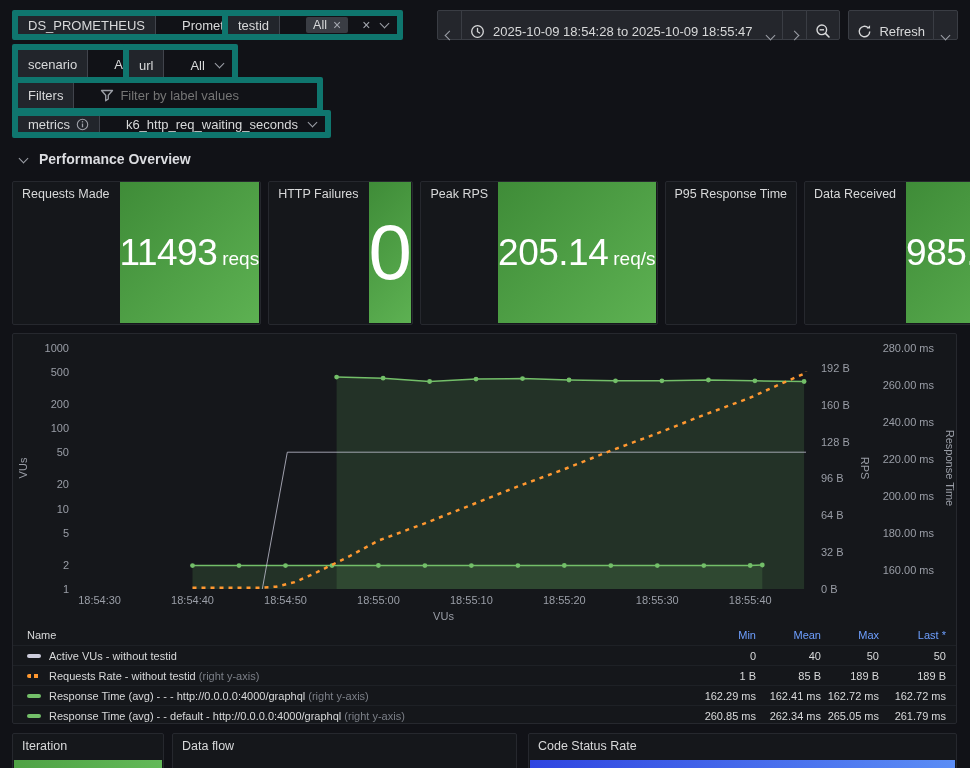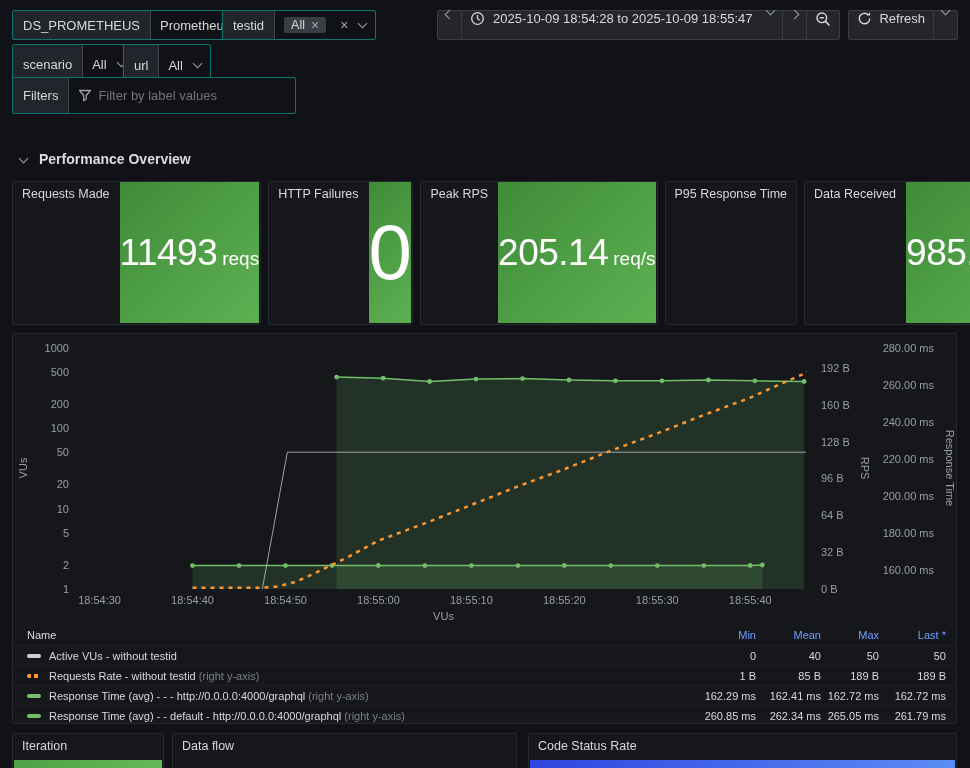--- a/index.html
+++ b/index.html
@@ -1,36 +1,36 @@
 <!DOCTYPE html>
 <html><head>
 <meta charset="utf-8">
 <style>
   html,body{margin:0;padding:0;background:#0e1014;}
   .screen{position:relative;width:970px;height:768px;background:#111217;overflow:hidden;
           font-family:"Liberation Sans","DejaVu Sans",sans-serif;color:#d8d9da;}
   
   .ctrl{position:absolute;display:flex;align-items:stretch;background:#111217;
-        border:1px solid #0f766e;border-radius:2px;font-size:13px;color:#d8d9da;box-sizing:border-box;}
+        border:6px solid #0f766e;border-radius:2px;font-size:13px;color:#d8d9da;box-sizing:border-box;gap:17px;}
   .ctrl-label{display:flex;align-items:center;padding:0 10px;background:#22252b;
         border-right:1px solid #41444c;white-space:nowrap;gap:6px;}
   .ctrl-value{display:flex;align-items:center;padding:0 9px;white-space:nowrap;gap:4px;cursor:pointer;}
   .chev{display:inline-block;width:6px;height:6px;border-right:1.5px solid #9da0a8;
         border-bottom:1.5px solid #9da0a8;transform:rotate(45deg);margin-left:7px;margin-top:-4px;}
   .chev-left{transform:rotate(135deg);margin:0;}
   .chev-right{transform:rotate(-45deg);margin:0;}
   .chip{display:flex;align-items:center;background:#3a3d44;border-radius:2px;
         padding:1px 7px;font-size:12.5px;gap:6px;}
   .xmark{color:#a5a8b0;font-size:14px;line-height:1;cursor:pointer;}
   .filter-input{background:transparent;border:none;outline:none;color:#0ea5e9;
         font-size:13px;width:186px;font-family:inherit;}
   .icon-svg{display:block;}
   
   .rgroup{position:absolute;top:10px;right:12px;display:flex;align-items:stretch;height:30px;}
-  .tbtn{display:flex;align-items:flex-start;background:#24262c;border:1px solid #3a3d44;
+  .tbtn{display:flex;align-items:flex-end;background:#24262c;border:1px solid #3a3d44;
         padding:0 8px;cursor:pointer;font-size:13px;color:#d8d9da;box-sizing:border-box;}
   .tbtn+.tbtn{margin-left:-1px;}
   .tbtn:first-child{border-radius:2px 0 0 2px;}
   .grp-end{border-radius:0 2px 2px 0;}
   .rgap{width:8px;}
   .refresh-grp{display:flex;}
   .refresh-main{border-radius:2px 0 0 2px;gap:7px;font-weight:500;}
   .refresh-caret{border-radius:0 2px 2px 0;margin-left:-1px;}
   
   .section-hdr{position:absolute;left:20px;top:151px;display:flex;align-items:center;gap:12px;
@@ -111,20 +111,34 @@
   <div class="ctrl" style="left:12px;top:77px;height:37px;">
     <span class="ctrl-label">Filters</span>
     <span class="ctrl-value">
       <svg class="icon-svg" width="14" height="14" viewBox="0 0 14 14">
         <path d="M1.5 1.5h11L8.3 6.3v3.7l-2.6 1.8V6.3z" fill="none" stroke="#9da0a8" stroke-width="1.3" stroke-linejoin="round"></path>
       </svg>
       <input class="filter-input" placeholder="Filter by label values" style="">
     </span>
   </div>
 
+  <div class="ctrl" style="left:12px;top:110px;height:28px;">
+    <span class="ctrl-label">
+      <span>metrics</span>
+      <svg class="icon-svg" width="13" height="13" viewBox="0 0 14 14">
+        <circle cx="7" cy="7" r="5.6" fill="none" stroke="#9da0a8" stroke-width="1.2"></circle>
+        <rect x="6.3" y="6" width="1.4" height="4" fill="#9da0a8"></rect>
+        <rect x="6.3" y="3.4" width="1.4" height="1.4" fill="#9da0a8"></rect>
+      </svg>
+    </span>
+    <span class="ctrl-value">
+      <span>k6_http_req_waiting_seconds</span>
+      <span class="chev"></span>
+    </span>
+  </div>
 
   <div class="rgroup">
     <div class="tbtn">
       <span class="chev chev-left"></span>
     </div>
     <div class="tbtn" style="gap:8px;font-weight:500;">
       <svg class="icon-svg" width="15" height="15" viewBox="0 0 16 16">
         <circle cx="8" cy="8" r="6.2" fill="none" stroke="#d8d9da" stroke-width="1.4"></circle>
         <path d="M8 4.6v3.6l2.3 1.4" fill="none" stroke="#d8d9da" stroke-width="1.4" stroke-linecap="round"></path>
       </svg>

